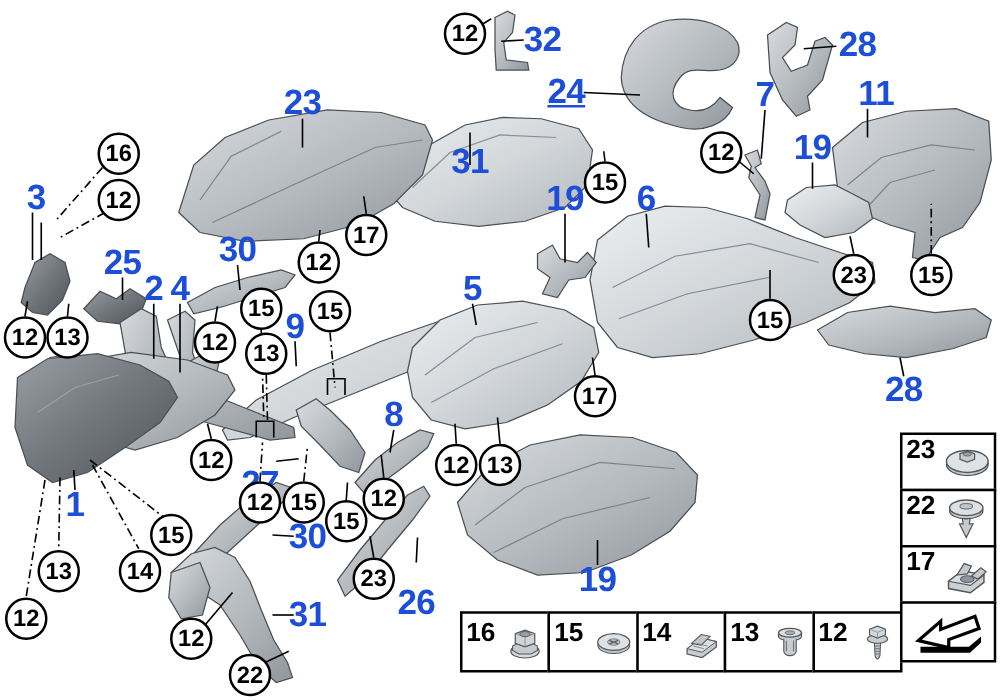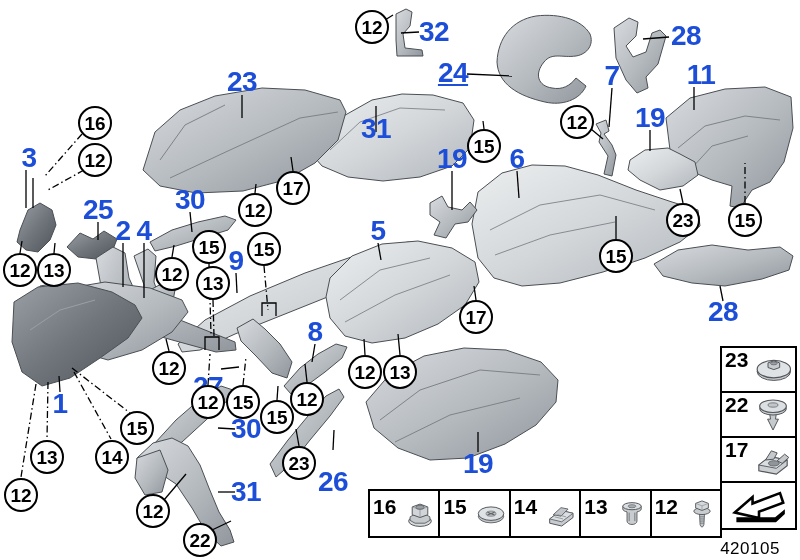--- a/index.html
+++ b/index.html
@@ -326,15 +326,14 @@
           <use href="#icon-cage-nut"></use>
         </svg>
       </div>
       <div class="lg-vbox" id="arrow-box">
         <svg class="arrow-svg" viewBox="0 0 76 52">
           <use href="#icon-direction-arrow"></use>
         </svg>
       </div>
     </div>
 
-<div id="doc-number">420105</div>
 
 </div>
 
 </body></html>

